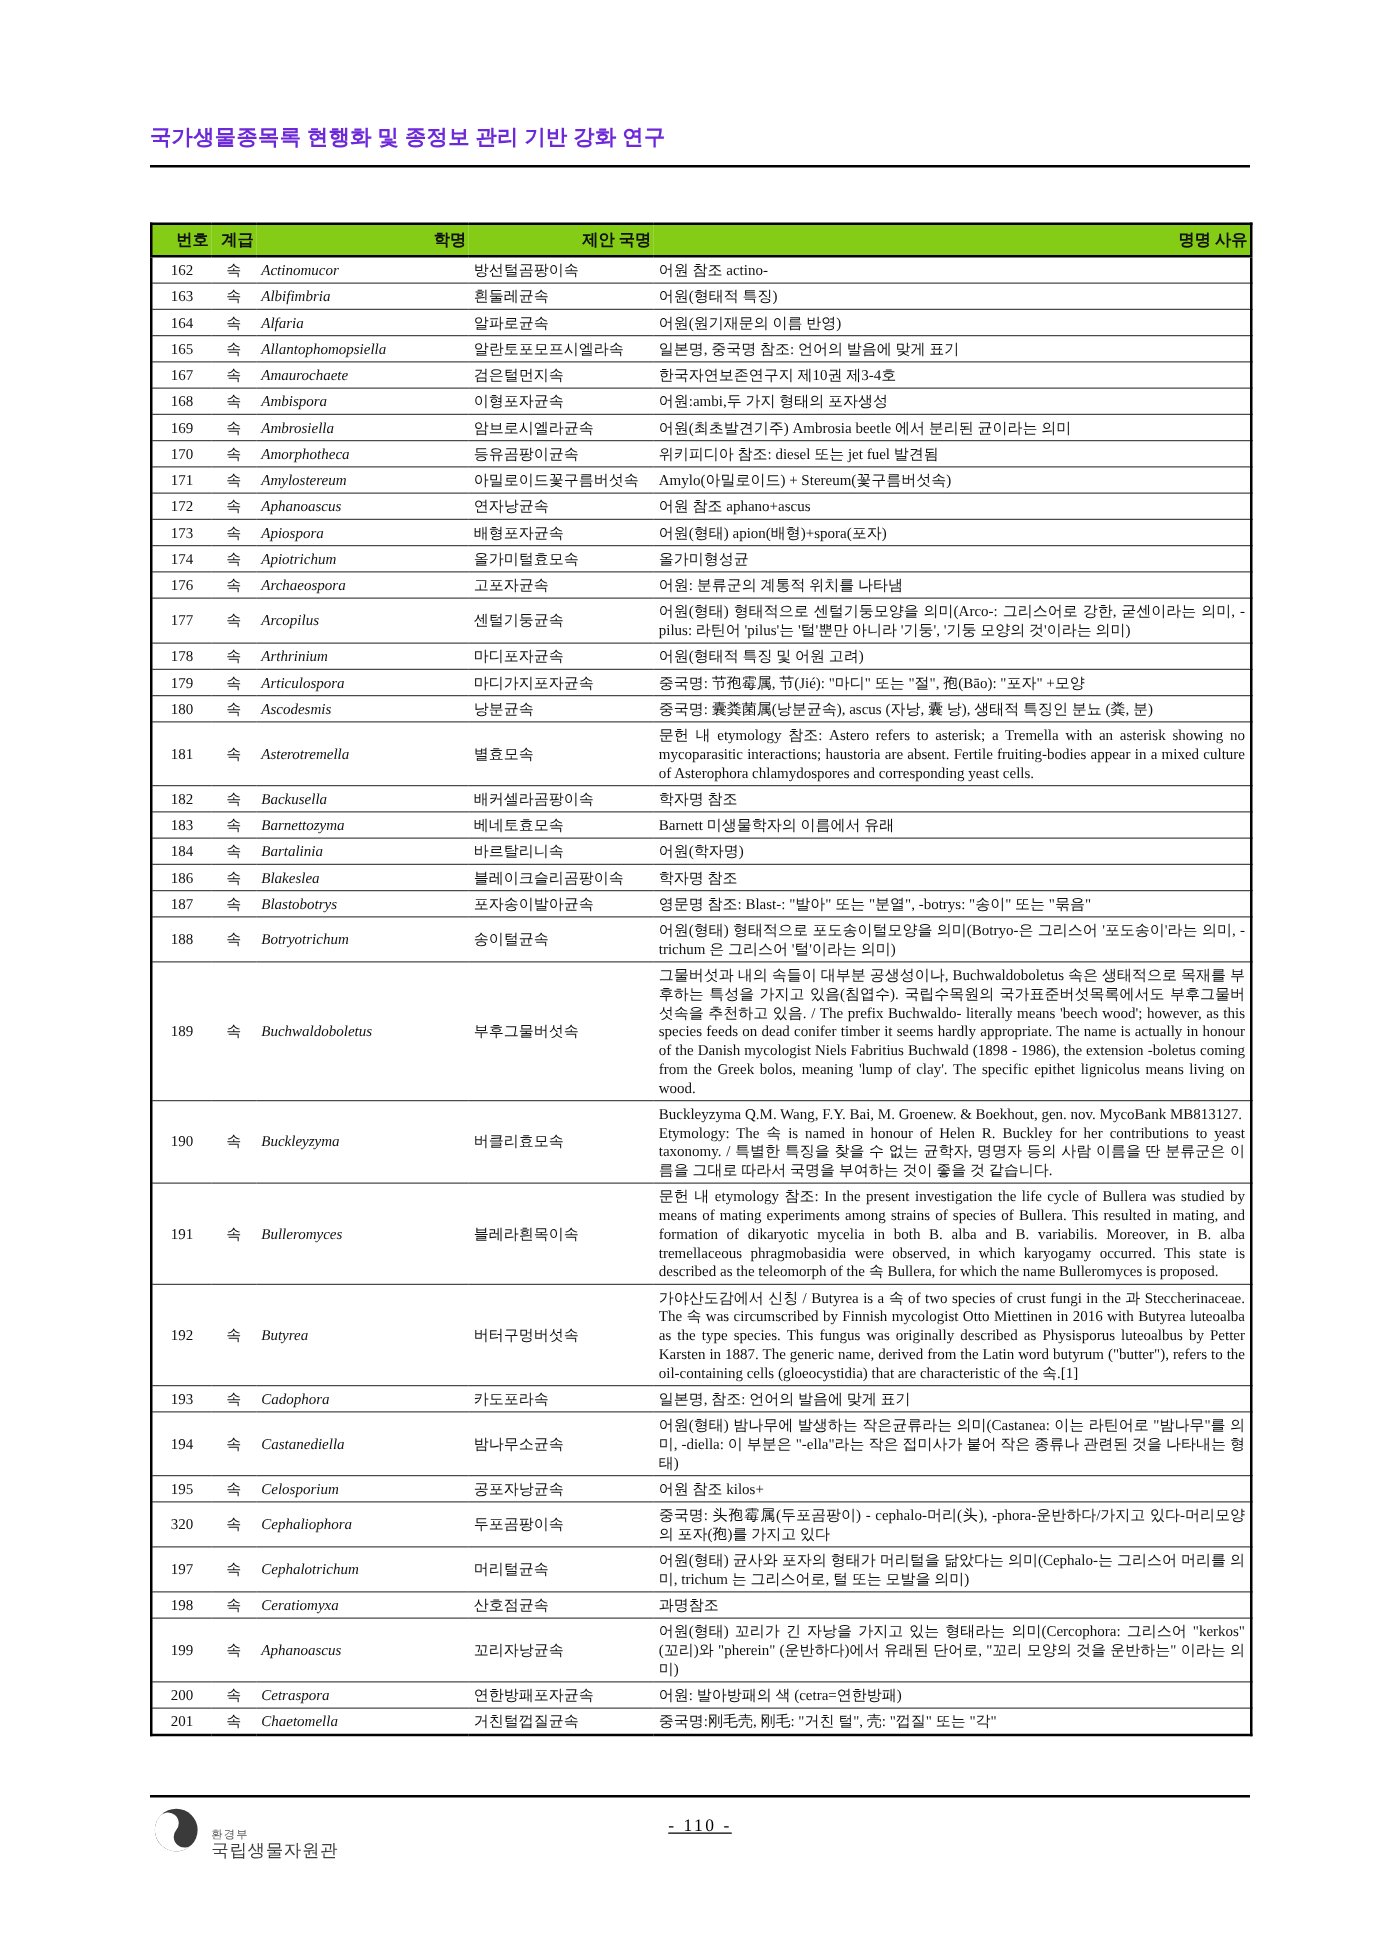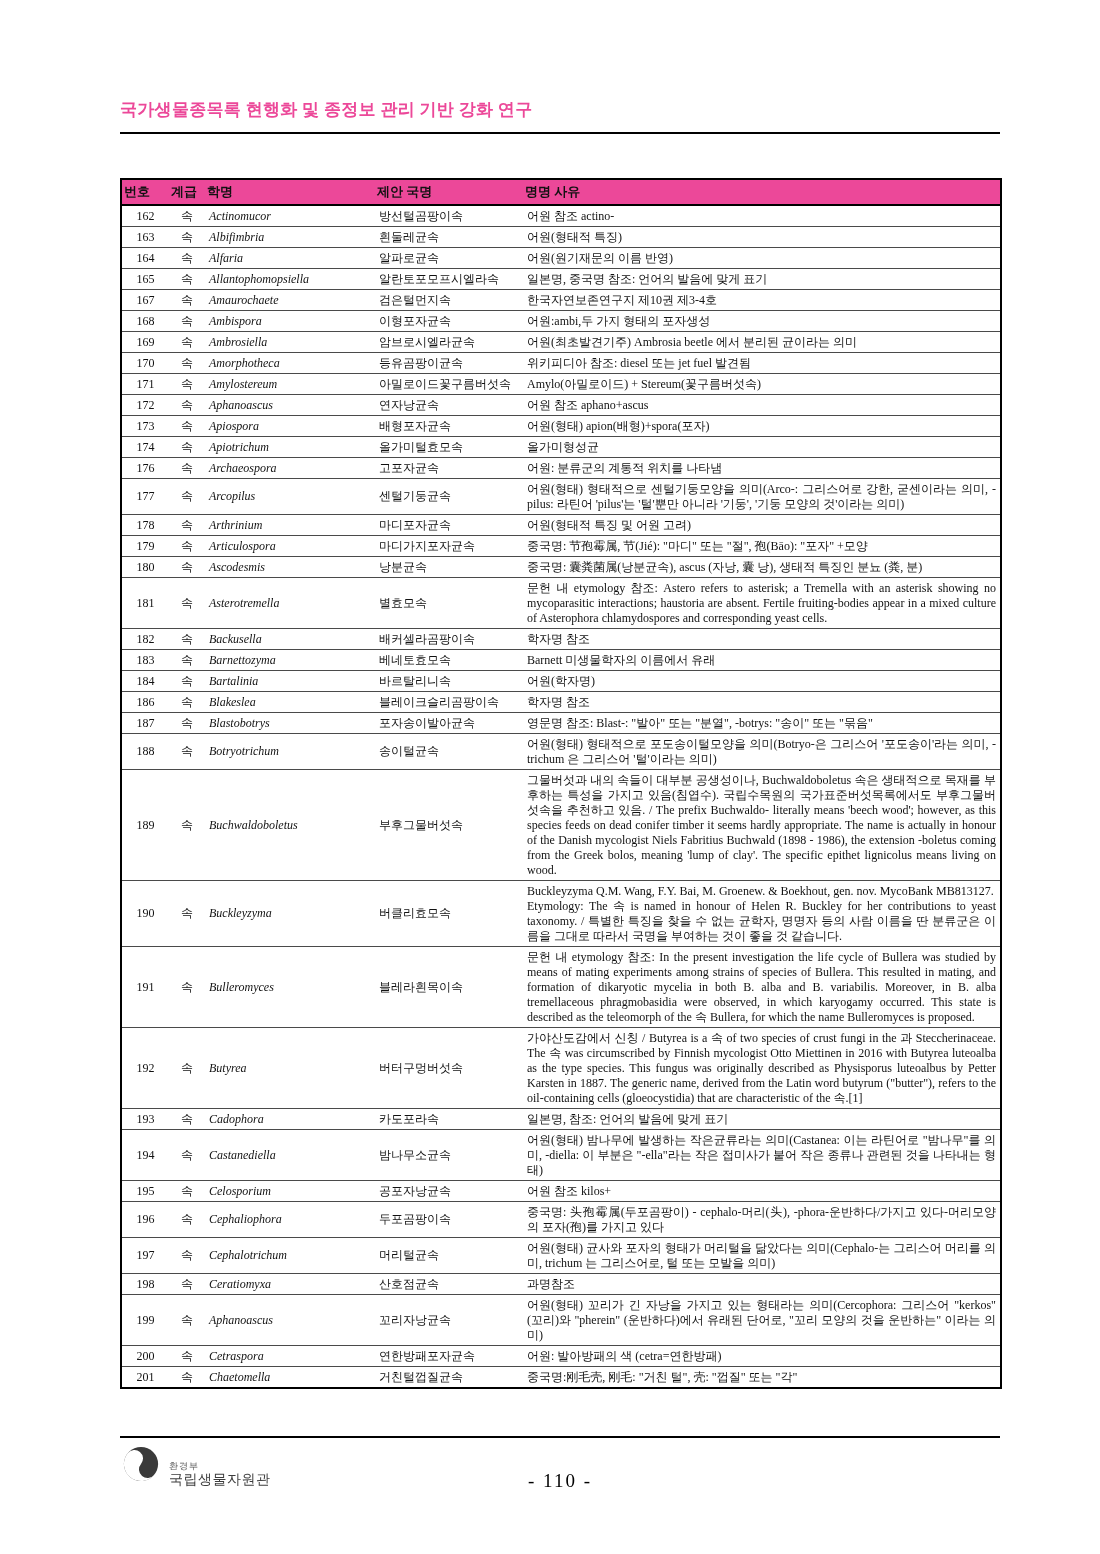--- a/index.html
+++ b/index.html
@@ -14,41 +14,41 @@
     overflow: hidden;
   }
   .content { margin-left: 120px; width: 880px; }
 
   
   .doc-title {
     padding-top: 98px;
     font-size: 17px;
     font-weight: bold;
     letter-spacing: 0.3px;
-    color: #ec4899;
+    color: #6d28d9;
   }
   .header-rule {
     margin-top: 11px;
     border-top: 2px solid #000;
     height: 0;
   }
 
   
   table.genus-table {
     margin-top: 44px;
     width: 880px;
     border-collapse: collapse;
     table-layout: fixed;
     border: 2px solid #000;
   }
   table.genus-table thead th {
-    background: #ec4899;
+    background: #84cc16;
     font-size: 13px;
     font-weight: bold;
-    text-align: left;
+    text-align: right;
     padding: 3px 2px;
     border-bottom: 2px solid #000;
   }
   table.genus-table td {
     border-top: 1px solid #4a4a4a;
     font-size: 12px;
     line-height: 15px;
     padding: 2.5px 4px;
     vertical-align: middle;
     word-break: break-word;
@@ -75,25 +75,26 @@
     display: flex;
     align-items: flex-end;
     gap: 9px;
   }
   .logo-text { display: flex; flex-direction: column; line-height: 1.15; }
   .logo-ministry { font-size: 9px; color: #555; letter-spacing: 1px; font-family: "Liberation Sans", sans-serif; }
   .logo-institute { font-size: 14px; color: #3c3c3c; letter-spacing: 0.5px; font-family: "Liberation Sans", sans-serif; }
   .page-num {
     position: absolute;
     left: 0; right: 0;
-    top: 32px;
+    top: 16px;
     text-align: center;
-    font-size: 19px;
+    font-size: 14px;
     letter-spacing: 2px;
     color: #000;
+    text-decoration: underline;
   }
 </style>
 </head>
 <body>
 
 <div class="page">
   <div class="content">
     <h1 class="doc-title">국가생물종목록 현행화 및 종정보 관리 기반 강화 연구</h1>
     <div class="header-rule"></div>
 
@@ -327,21 +328,21 @@
             <td class="c-reason">어원(형태) 밤나무에 발생하는 작은균류라는 의미(Castanea: 이는 라틴어로 "밤나무"를 의미, -diella: 이 부분은 "-ella"라는 작은 접미사가 붙어 작은 종류나 관련된 것을 나타내는 형태)</td>
           </tr>
           <tr>
             <td class="c-no">195</td>
             <td class="c-rank">속</td>
             <td class="c-sci">Celosporium</td>
             <td class="c-kor">공포자낭균속</td>
             <td class="c-reason">어원 참조 kilos+</td>
           </tr>
           <tr>
-            <td class="c-no">196</td>
+            <td class="c-no">320</td>
             <td class="c-rank">속</td>
             <td class="c-sci">Cephaliophora</td>
             <td class="c-kor">두포곰팡이속</td>
             <td class="c-reason">중국명: 头孢霉属(두포곰팡이) - cephalo-머리(头), -phora-운반하다/가지고 있다-머리모양의 포자(孢)를 가지고 있다</td>
           </tr>
           <tr>
             <td class="c-no">197</td>
             <td class="c-rank">속</td>
             <td class="c-sci">Cephalotrichum</td>
             <td class="c-kor">머리털균속</td>

